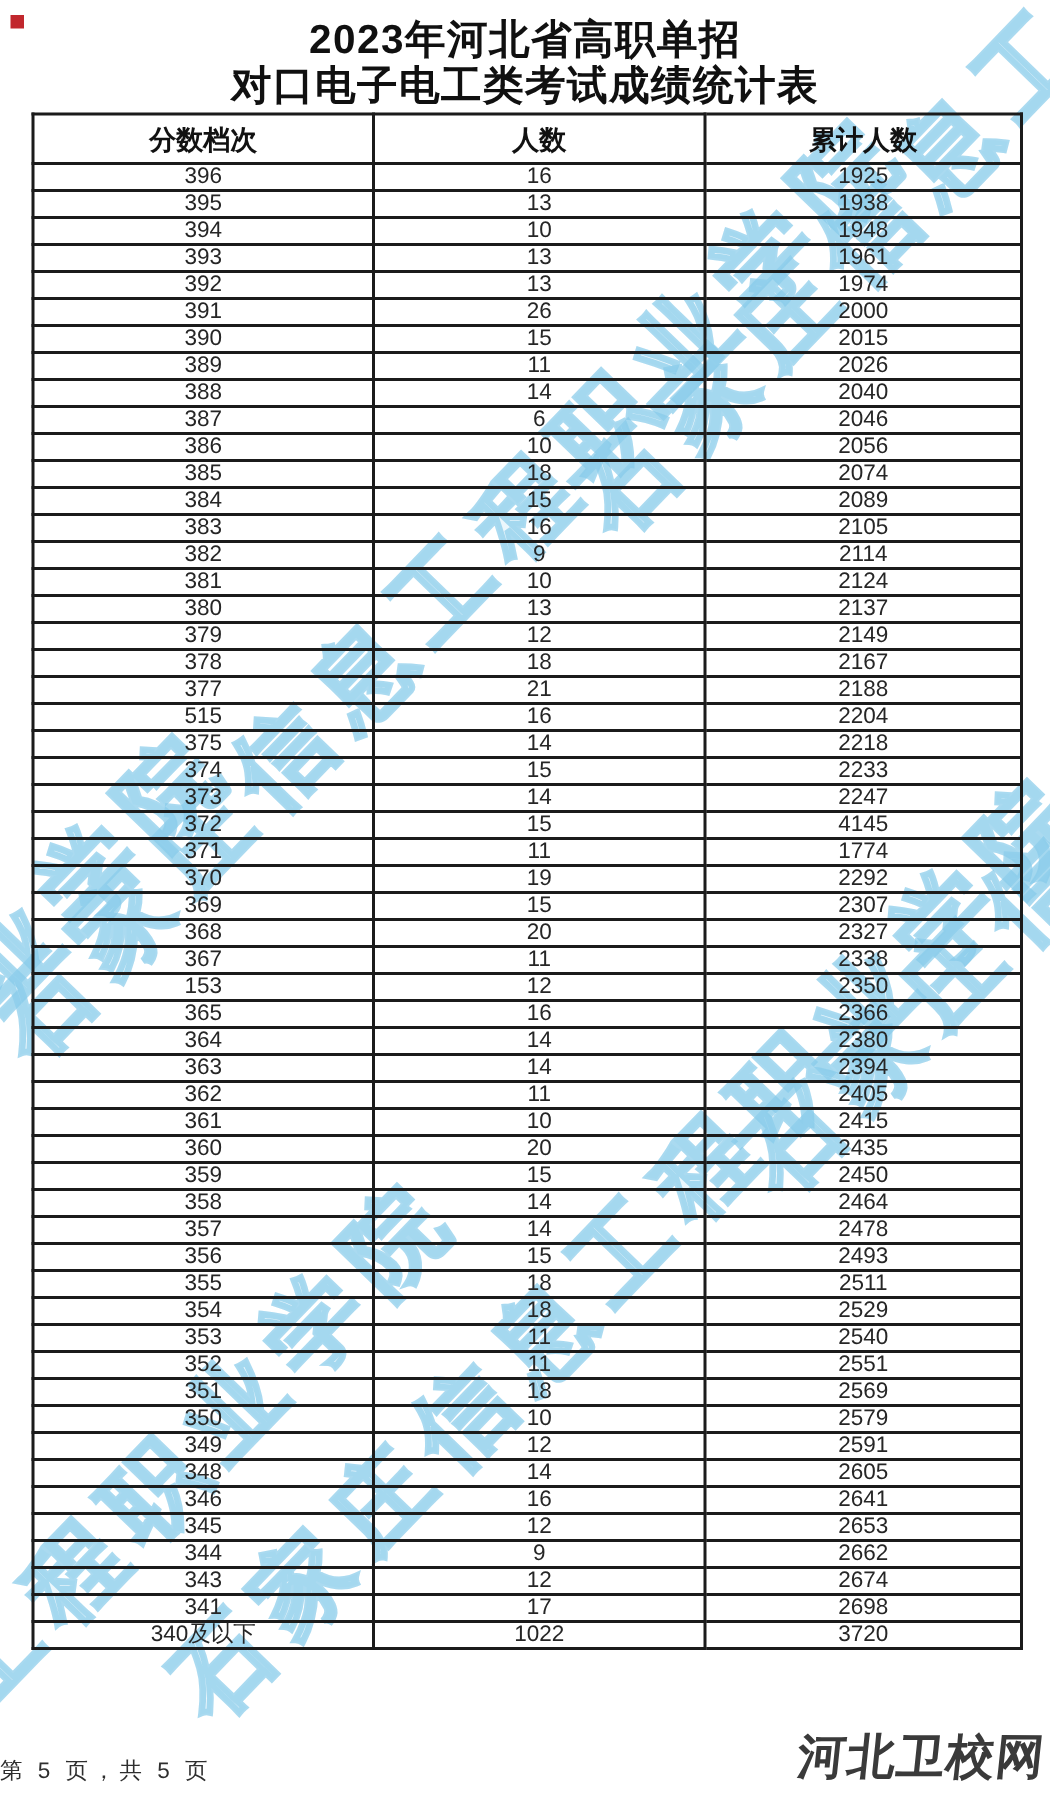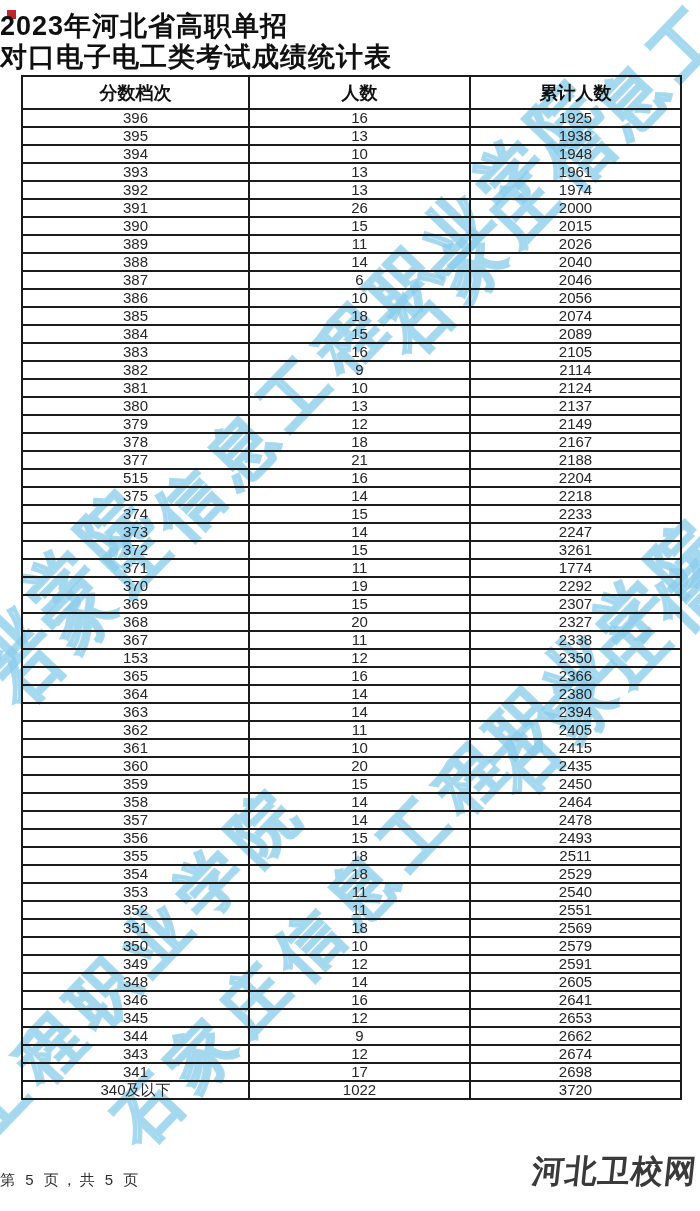--- a/index.html
+++ b/index.html
@@ -14,21 +14,21 @@
   .wm {
     position:absolute; white-space:nowrap;
     transform:translate(-50%,-50%) rotate(-46deg);
     font-size:64px; font-weight:700; letter-spacing:13px;
     color:rgba(186,226,245,0.28);
     -webkit-text-stroke:2.5px rgba(134,203,234,0.70);
   }
   
   .red-marker { position:absolute; left:7px; top:10px; width:9px; height:9px; background:#c1272d; }
   
-  .titles { position:absolute; top:11px; left:0; right:0; text-align:left; color:#101010; }
+  .titles { position:absolute; top:11px; left:0; right:0; text-align:center; color:#101010; }
   .titles div { font-size:27px; line-height:31px; font-weight:700; letter-spacing:1px; }
   
   table.score {
     position:absolute; left:21px; top:75px; width:659px;
     border-collapse:collapse; table-layout:fixed; background:transparent;padding-left:28px;
   }
   table.score col.c1 { width:227px; }
   table.score col.c2 { width:221px; }
   table.score col.c3 { width:211px; }
   table.score th, table.score td {
@@ -202,21 +202,21 @@
           <td>2233</td>
         </tr>
         <tr>
           <td>373</td>
           <td>14</td>
           <td>2247</td>
         </tr>
         <tr>
           <td>372</td>
           <td>15</td>
-          <td>3261</td>
+          <td>4145</td>
         </tr>
         <tr>
           <td>371</td>
           <td>11</td>
           <td>1774</td>
         </tr>
         <tr>
           <td>370</td>
           <td>19</td>
           <td>2292</td>

